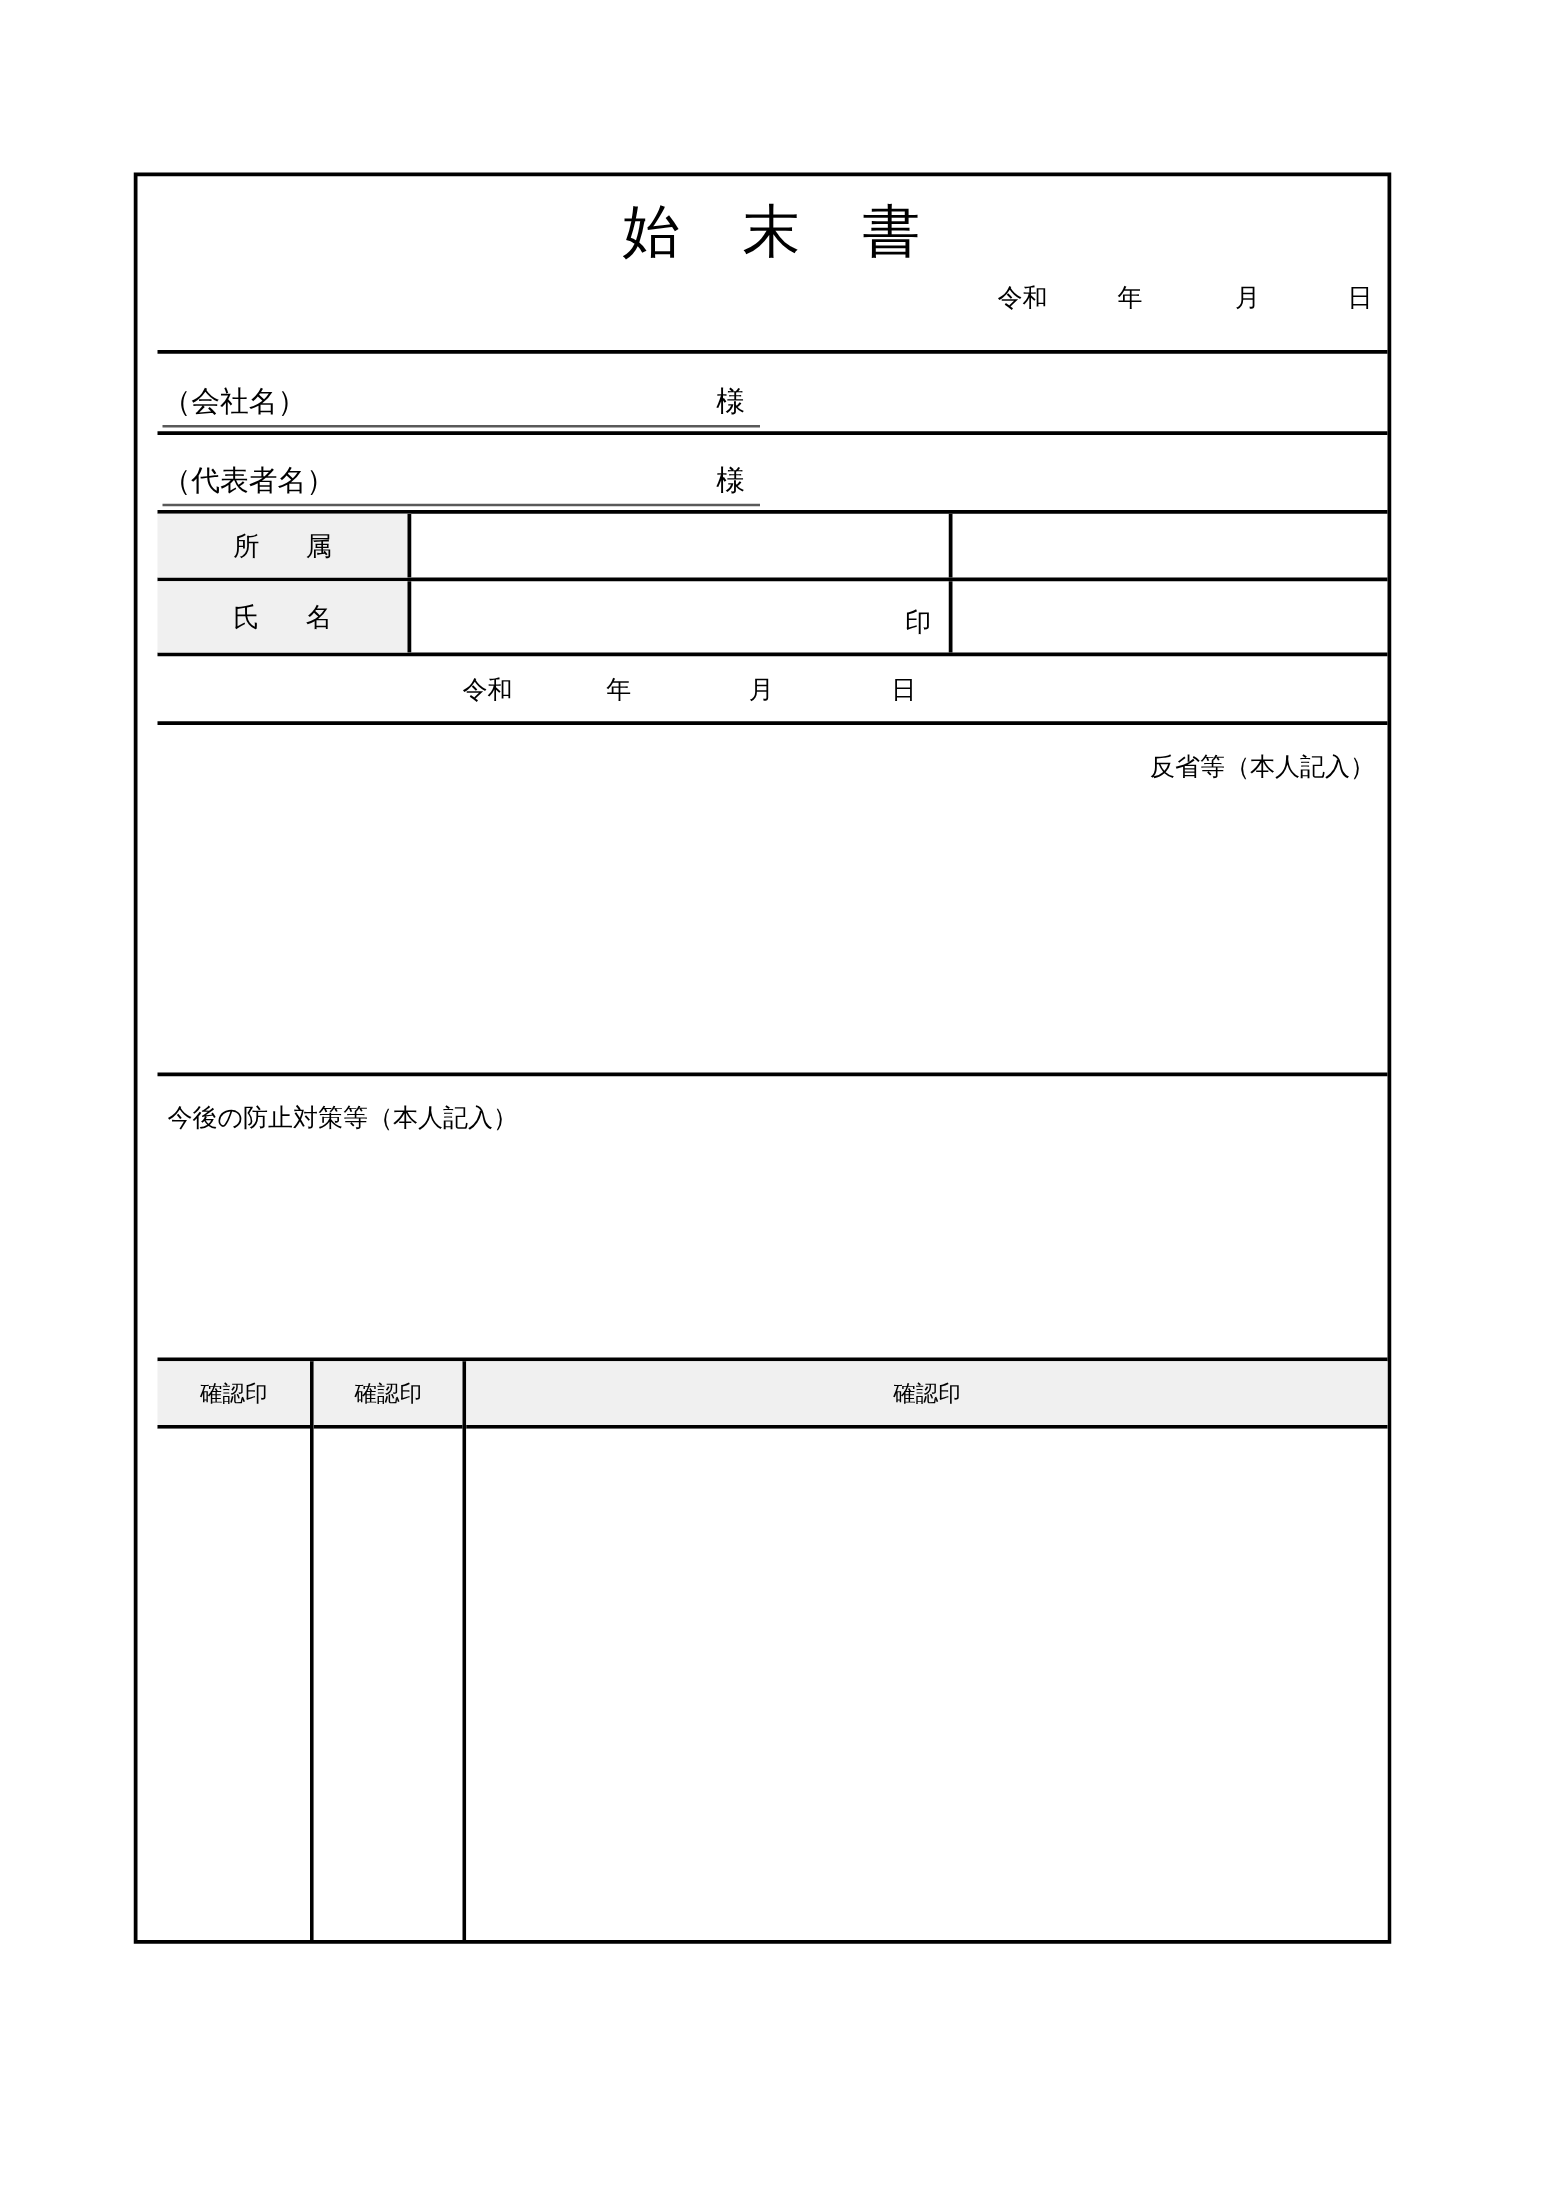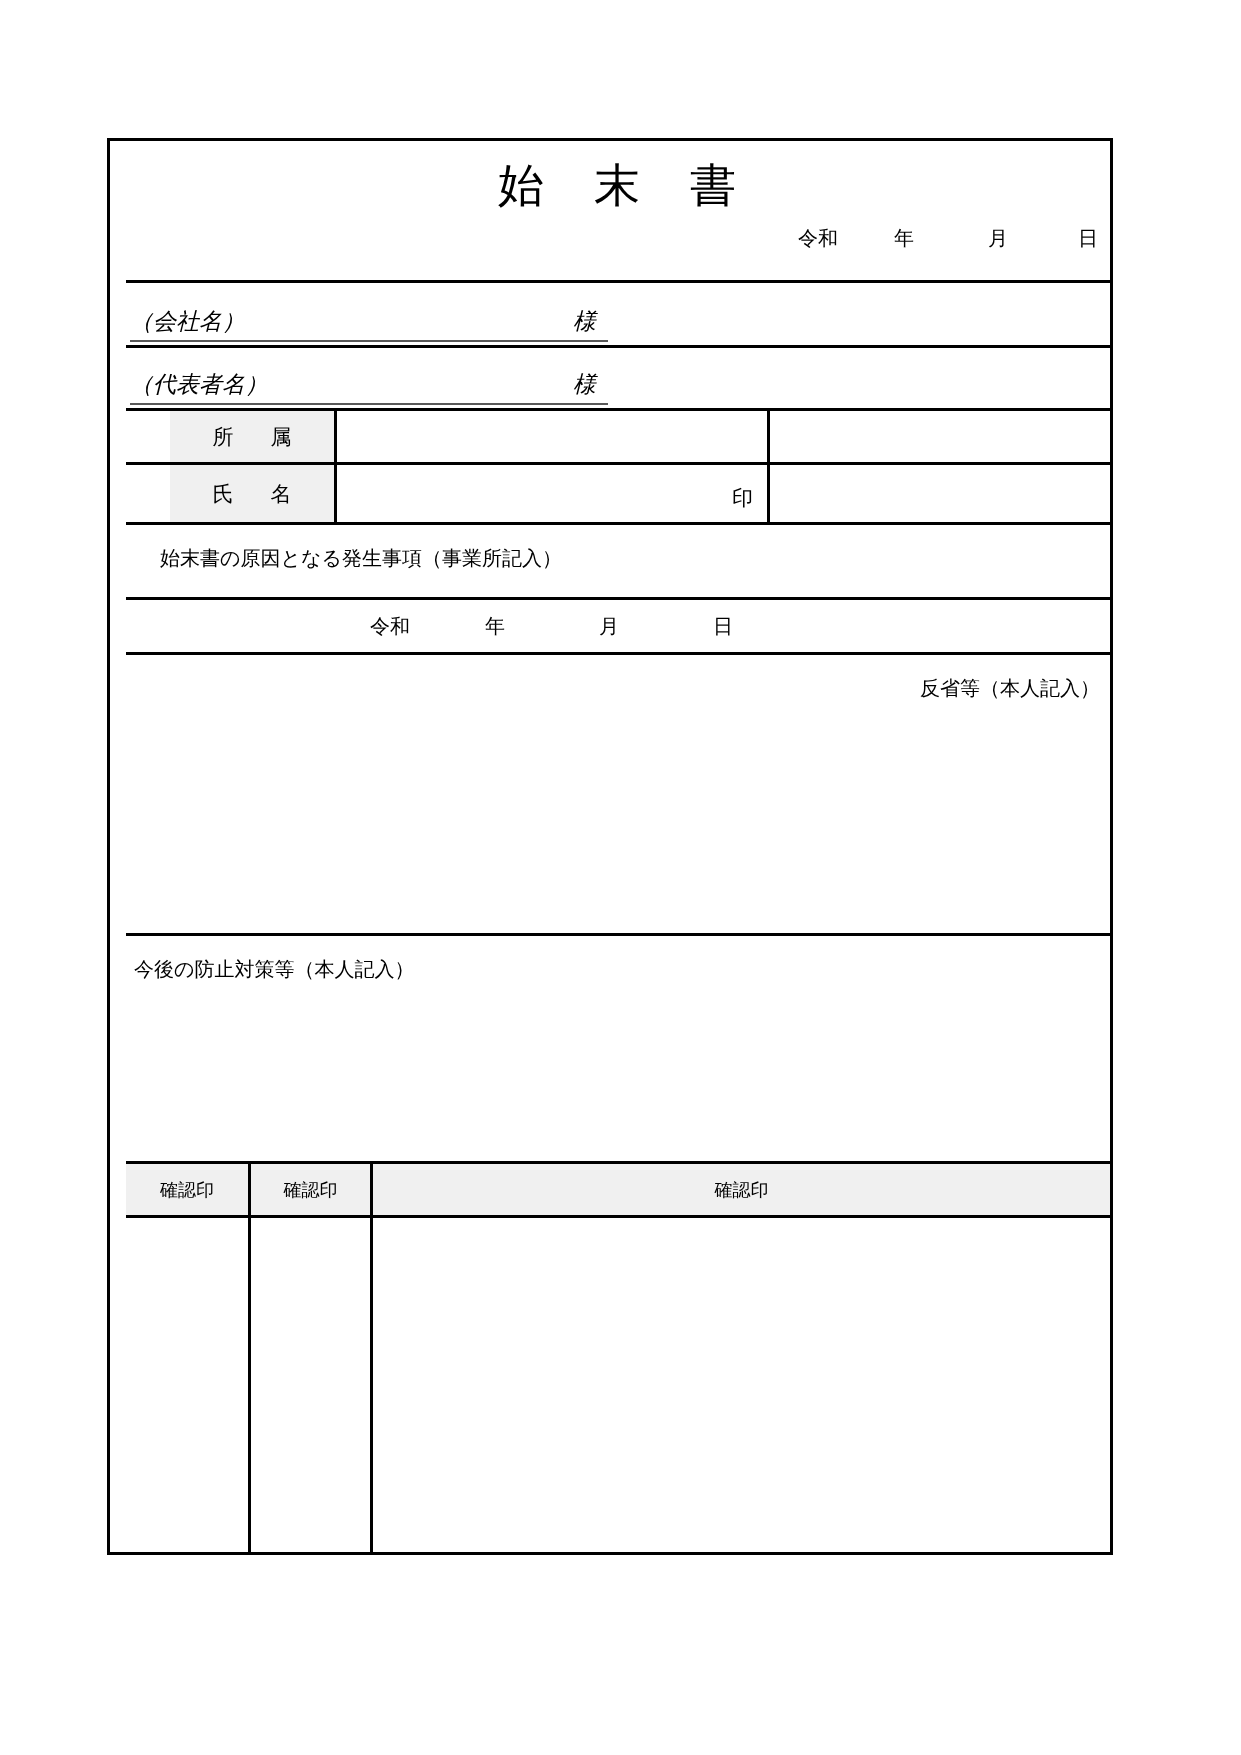--- a/index.html
+++ b/index.html
@@ -51,39 +51,37 @@
   .row.addressee.company { height: 65px; }
   .row.addressee.representative { height: 63px; }
   .u-line {
     width: 478px;
     display: flex;
     justify-content: space-between;
     align-items: flex-start;
     border-bottom: 2px solid #595959;
     padding-bottom: 3px;
     font-size: 23px;
-    font-style: italic;
   }
   .u-line .honorific { margin-right: 12px; }
 
   
   .row.duo.assignment { height: 54px; }
   .row.duo.name { height: 60px; }
   .label-cell {
-    width: 167px;
+    width: 203px;
     background: #f0f0f0;
     border-right: 3px solid #000;
     display: flex;
     align-items: center;
     justify-content: center;
     font-size: 21px;
     letter-spacing: 8px;
     text-indent: 8px;
     white-space: pre;
-    margin-left: 44px;
   }
   .mid-cell {
     width: 433px;
     border-right: 3px solid #000;
     display: flex;
     align-items: flex-end;
     justify-content: flex-end;
     padding: 0 14px 10px 0;
     font-size: 21px;
   }
@@ -170,23 +168,20 @@
   </div>
 
   <div class="row duo name">
     <div class="label-cell">氏　名</div>
     <div class="mid-cell">
       <span>印</span>
     </div>
     <div class="end-cell"></div>
   </div>
 
-  <div class="row incident">
-    <span>始末書の原因となる発生事項（事業所記入）</span>
-  </div>
 
   <div class="row datetime">
     <div class="dt-cell">
       <span class="era">令和</span>
       <span class="yy">年</span>
       <span class="mm">月</span>
       <span class="dd">日</span>
     </div>
   </div>
 

